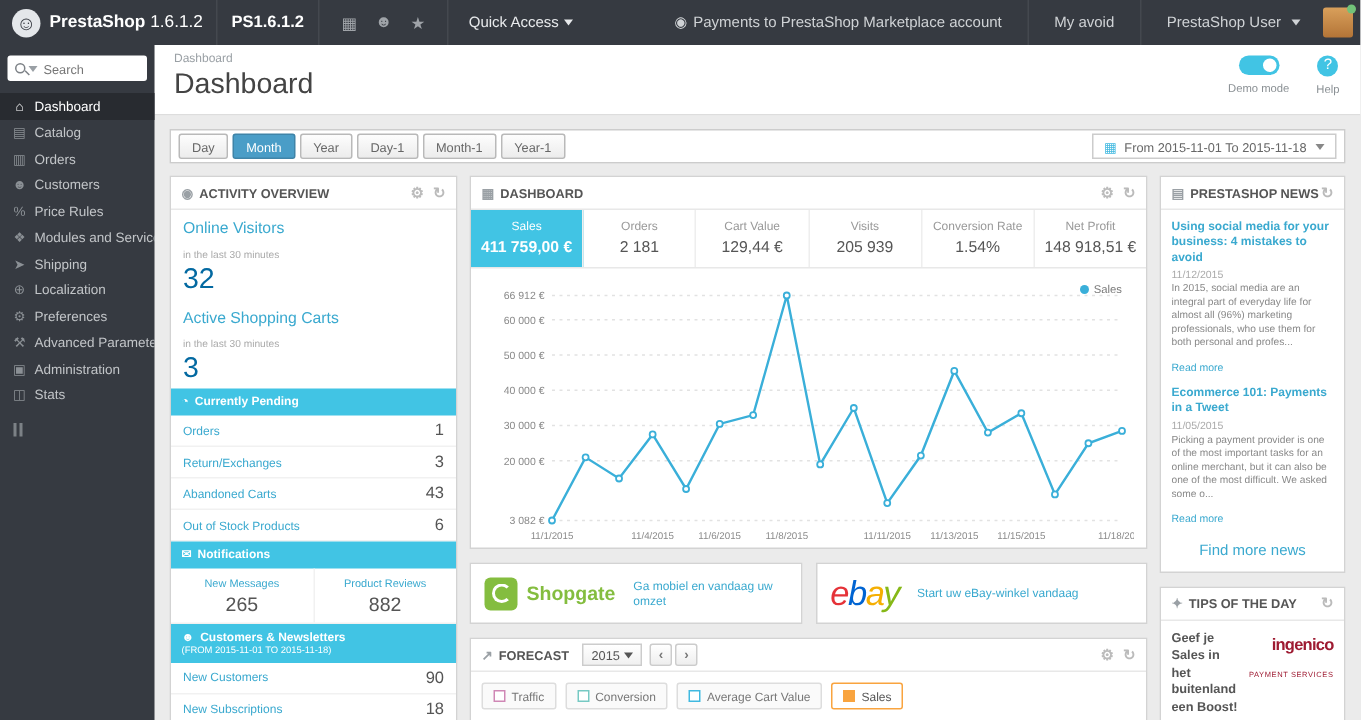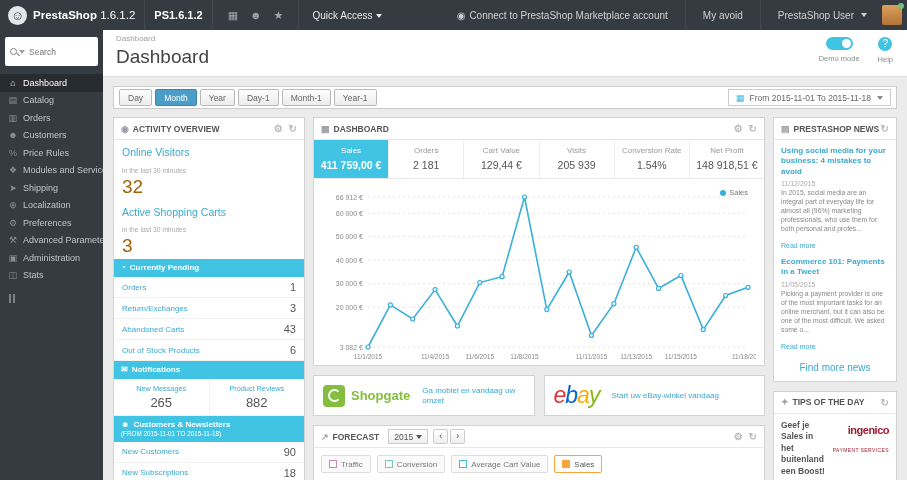--- a/index.html
+++ b/index.html
@@ -16,21 +16,21 @@
 .tb-icon{color:#9fa3a8;font-size:11px;margin:0 6px;cursor:pointer;}
 .quick{color:#e8eaec;font-size:10px;margin-left:4px;white-space:nowrap;cursor:pointer;}
 .caret{display:inline-block;width:0;height:0;border-left:3px solid transparent;border-right:3px solid transparent;border-top:4px solid currentColor;margin-left:3px;vertical-align:middle;}
 .topbar-right{margin-left:auto;display:flex;align-items:center;color:#cfd2d5;font-size:10px;height:30px;}
 .tb-link{color:#cfd2d5;display:flex;align-items:center;gap:4px;margin:0 8px;white-space:nowrap;cursor:pointer;}
 .avatar{width:20px;height:20px;border-radius:2px;background:linear-gradient(#d9a05b,#b37437);margin:0 5px 0 7px;position:relative;}
 .avatar::after{content:"";position:absolute;right:-2px;top:-2px;width:6px;height:6px;border-radius:50%;background:#72c279;}
 
 
 .sidebar{position:absolute;top:30px;left:0;width:103px;height:450px;background:#363a41;z-index:10;}
-.search-box{margin:7px 5px 8px;background:#fff;border-radius:2px;height:29px;display:flex;align-items:center;padding:0 5px;}
+.search-box{margin:7px 5px 8px;background:#fff;border-radius:2px;height:17px;display:flex;align-items:center;padding:0 5px;}
 .mag{width:7px;height:7px;border:1.4px solid #7c8186;border-radius:50%;position:relative;flex:0 0 auto;}
 .mag::after{content:"";position:absolute;left:5px;top:5px;width:4px;height:1.4px;background:#7c8186;transform:rotate(45deg);}
 .search-caret{color:#9aa0a5;font-size:7px;margin:0 4px 0 2px;}
 .search-input{border:none;outline:none;width:52px;font-size:8.5px;color:#555;font-family:"Liberation Sans",sans-serif;background:transparent;}
 .nav-item{height:17.5px;display:flex;align-items:center;padding-left:7px;color:#c2c5c8;font-size:9px;cursor:pointer;white-space:nowrap;overflow:hidden;}
 .nav-item .nicon{width:12px;font-size:9px;margin-right:4px;text-align:center;color:#8b9095;flex:0 0 auto;}
 .nav-item.active{background:#282b30;color:#fff;}
 .nav-item.active .nicon{color:#fff;}
 .collapse-btn{margin:10px 0 0 9px;display:flex;gap:2px;cursor:pointer;}
 .collapse-btn i{display:block;width:2px;height:9px;background:#7c8186;}
@@ -60,21 +60,21 @@
 .panel{background:#fff;border:1px solid #d3d3d3;margin-bottom:9px;}
 .panel-h{display:flex;align-items:center;height:22px;padding:0 7px;border-bottom:1px solid #e8e8e8;font-size:8.5px;font-weight:bold;color:#555;white-space:nowrap;overflow:hidden;}
 .ph-icon{color:#9aa0a5;margin-right:4px;font-size:9px;flex:0 0 auto;}
 .panel-tools{margin-left:auto;display:flex;gap:6px;color:#bbb;font-size:10px;}
 .panel-tools span{cursor:pointer;}
 
 
 .stat-row{padding:7px 8px 4px;display:flex;justify-content:space-between;align-items:flex-start;flex-direction:column;}
 .stat-left a{color:#3aa9cf;font-size:10.5px;display:block;line-height:1.1;}
 .stat-cap{font-size:6.8px;color:#aaa;margin-top:1px;}
-.stat-val{font-size:19px;color:#a16207;line-height:1;}
+.stat-val{font-size:19px;color:#0369a1;line-height:1;}
 .sec-h{background:#41c4e4;color:#fff;font-size:8px;font-weight:bold;padding:4px 7px;line-height:1.25;}
 .sec-h .shicon{margin-right:4px;}
 .sec-h .sub{display:block;font-weight:normal;font-size:6.3px;}
 .a-row{display:flex;justify-content:space-between;align-items:center;padding:4px 8px;border-bottom:1px solid #f1f1f1;}
 .a-row a{color:#3aa9cf;font-size:8px;}
 .a-row .v{font-size:11px;color:#555;}
 .notif-cells{display:flex;text-align:center;border-bottom:1px solid #f1f1f1;}
 .notif-cell{flex:1;padding:5px 2px;cursor:pointer;}
 .notif-cell + .notif-cell{border-left:1px solid #f1f1f1;}
 .notif-cell a{color:#3aa9cf;font-size:7.3px;display:block;}
@@ -136,21 +136,21 @@
   <span class="shopname">PS1.6.1.2</span>
   <span class="tb-sep"></span>
   <span class="tb-icon">▦</span>
   <span class="tb-icon">☻</span>
   <span class="tb-icon">★</span>
   <span class="tb-sep"></span>
   <span class="quick"><span>Quick Access</span><span class="caret"></span></span>
   <div class="topbar-right">
     <span class="tb-link">
         <span>◉</span>
-        <span>Connect to PrestaShop Marketplace account</span>
+        <span>Payments to PrestaShop Marketplace account</span>
       </span>
     <span class="tb-sep"></span>
     <span class="tb-link">
         <span>My avoid</span>
       </span>
     <span class="tb-sep"></span>
     <span class="tb-link">
         <span>PrestaShop User</span>
         <span class="caret"></span>
       </span>

